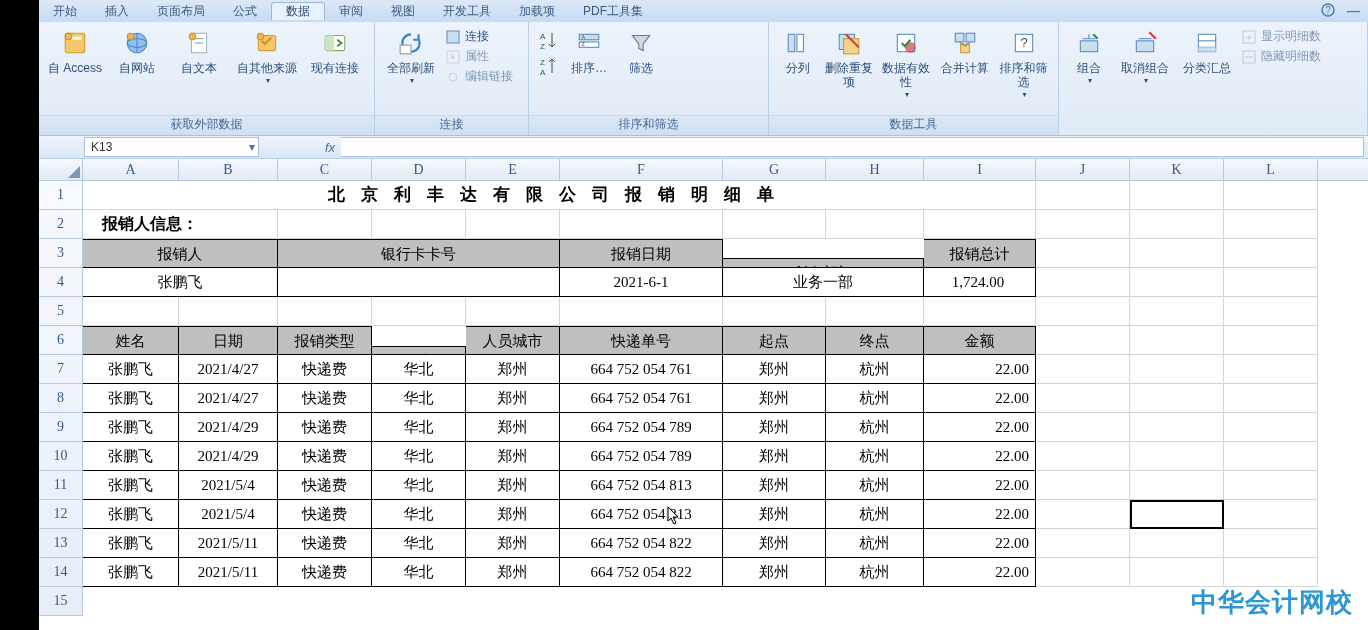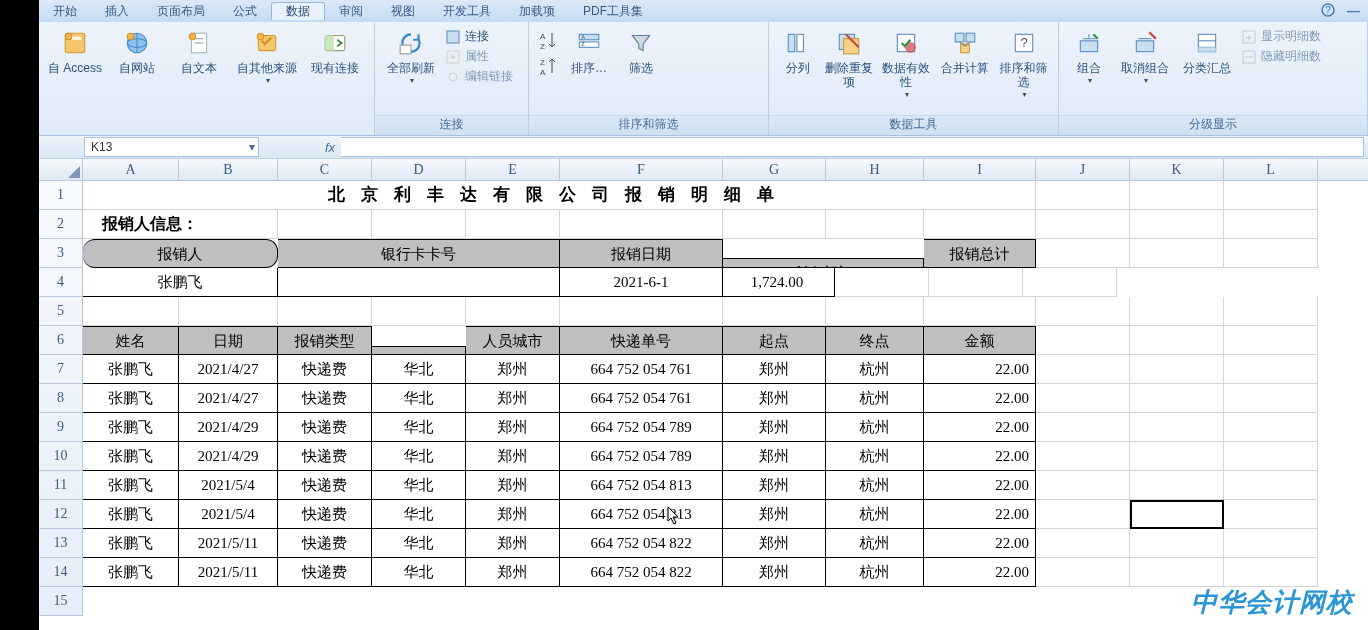--- a/index.html
+++ b/index.html
@@ -40,21 +40,21 @@
 .cells { position:absolute; left:44px; top:22px; right:0;}
 .row { display:flex; height:29px; }
 .cell { border-right:1px solid #d4d4d4; border-bottom:1px solid #d4d4d4; font-size:15px; line-height:28px; overflow:hidden; white-space:nowrap; padding:0 3px; color:#000; font-family:"SimSun","Times New Roman",serif;}
 .selcell { outline:2px solid #000; outline-offset:-2px; }
 .title2 { font-family:"SimSun",serif; font-size:17px; letter-spacing:16px; text-align:center; font-weight:bold;}
 .bold { font-weight:bold; font-size:16px;}
 .hdrcell { background:#bfbfbf; text-align:center; font-size:15px; border-right:1px solid #000 !important; border-bottom:1px solid #000 !important; border-top:1px solid #000;}
 .dcell { text-align:center; border-right:1px solid #000 !important; border-bottom:1px solid #000 !important; font-family:"Times New Roman","SimSun",serif;}
 .num { text-align:right; padding-right:6px;}
 .info1 .cell{ text-align:center; font-size:15px;}
-.watermark { position:absolute; right:15px; bottom:10px; font-size:26px; font-weight:bold; color:#2a96d4; font-style:italic; letter-spacing:1px; pointer-events:none;}
+.watermark { position:absolute; right:15px; bottom:10px; font-size:26px; font-weight:bold; color:#2a96d4; letter-spacing:1px; pointer-events:none;}
 .drop { font-size:8px; margin-left:2px; }
 .cursor-arrow { position:absolute; left:628px; top:347px; z-index:10; pointer-events:none;}
 .cursor-arrow svg{width:14px;height:20px;filter:drop-shadow(0 0 1px rgba(0,0,0,.4));}
 </style>
 </head>
 <body>
 
 <div class="app">
 
 <div class="menubar">
@@ -128,20 +128,21 @@
             <span class="ico">
               <svg viewBox="0 0 24 24">
                 <rect x="3" y="5" width="18" height="14" rx="2" fill="#fff" stroke="#8a6"></rect>
                 <rect x="3" y="5" width="8" height="14" fill="#c8e6c0"></rect>
                 <path d="M14 9l4 3-4 3" fill="none" stroke="#4a8a3a" stroke-width="1.8"></path>
               </svg>
             </span>
             <span>现有连接</span>
           </div>
     </div>
+    <div class="group-label">获取外部数据</div>
   </div>
 
   <div class="group" style="width:154px">
     <div class="group-body">
       <div class="big">
             <span class="ico">
               <svg viewBox="0 0 24 24">
                 <path d="M12 4a8 8 0 107.4 5" fill="none" stroke="#3a87c8" stroke-width="2"></path>
                 <path d="M19 4v5h-5" fill="none" stroke="#3a87c8" stroke-width="2"></path>
                 <rect x="2" y="14" width="10" height="8" fill="#fff" stroke="#999"></rect>
@@ -318,21 +319,20 @@
             </div>
         <div class="small disabled">
               <span class="sico"><svg viewBox="0 0 16 16">
                   <rect x="2" y="2" width="12" height="12" fill="none" stroke="#aaa"></rect>
                   <line x1="4" y1="8" x2="12" y2="8" stroke="#aaa"></line>
                 </svg></span>
               <span>隐藏明细数</span>
             </div>
       </div>
     </div>
-    <div class="group-label">分级显示</div>
   </div>
 </div>
 
 <div class="namebar">
   <div class="namebox">
         <span>K13</span>
         <span class="dd">▾</span>
       </div>
   <span class="fx">fx</span>
   <div class="fxline"></div>
@@ -385,33 +385,34 @@
           <div class="cell" style="width: 94px;"></div>
           <div class="cell" style="width: 163px;"></div>
           <div class="cell" style="width: 103px;"></div>
           <div class="cell" style="width: 98px;"></div>
           <div class="cell" style="width: 112px;"></div>
           <div class="cell" style="width: 94px;"></div>
           <div class="cell" style="width: 94px;"></div>
           <div class="cell" style="width: 94px;"></div>
         </div>
         <div class="row">
-          <div class="cell hdrcell" style="width: 195px; border-radius: 12px;">报销人</div>
+          <div class="cell hdrcell" style="width: 195px;">报销人</div>
           <div class="cell hdrcell" style="width: 282px;">银行卡卡号</div>
           <div class="cell hdrcell" style="width: 163px;">报销日期</div>
           <div class="cell hdrcell" style="width: 201px; margin-top: 19px;">所在部门</div>
           <div class="cell hdrcell" style="width: 112px;">报销总计</div>
           <div class="cell" style="width: 94px;"></div>
           <div class="cell" style="width: 94px;"></div>
           <div class="cell" style="width: 94px;"></div>
         </div>
         <div class="row info1">
           <div class="cell dcell" style="width: 195px;">张鹏飞</div>
           <div class="cell dcell" style="width: 282px;"></div>
           <div class="cell dcell" style="width: 163px;">2021-6-1</div>
+          <div class="cell dcell" style="width: 201px;">业务一部</div>
           <div class="cell dcell num" style="width: 112px;">1,724.00</div>
           <div class="cell" style="width: 94px;"></div>
           <div class="cell" style="width: 94px;"></div>
           <div class="cell" style="width: 94px;"></div>
         </div>
         <div class="row">
           <div class="cell" style="width: 96px;"></div>
           <div class="cell" style="width: 99px;"></div>
           <div class="cell" style="width: 94px;"></div>
           <div class="cell" style="width: 94px;"></div>

